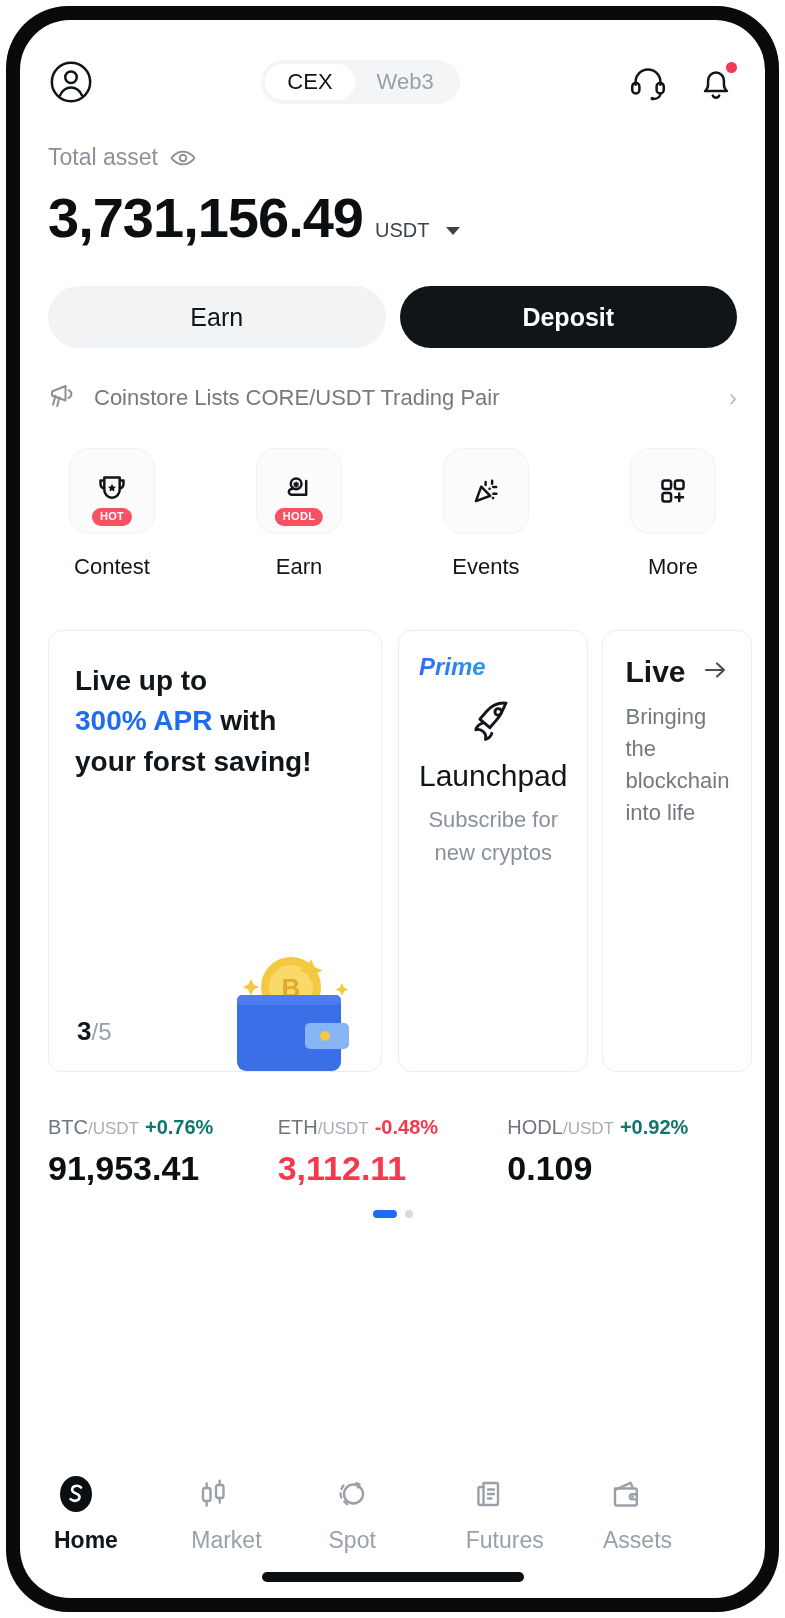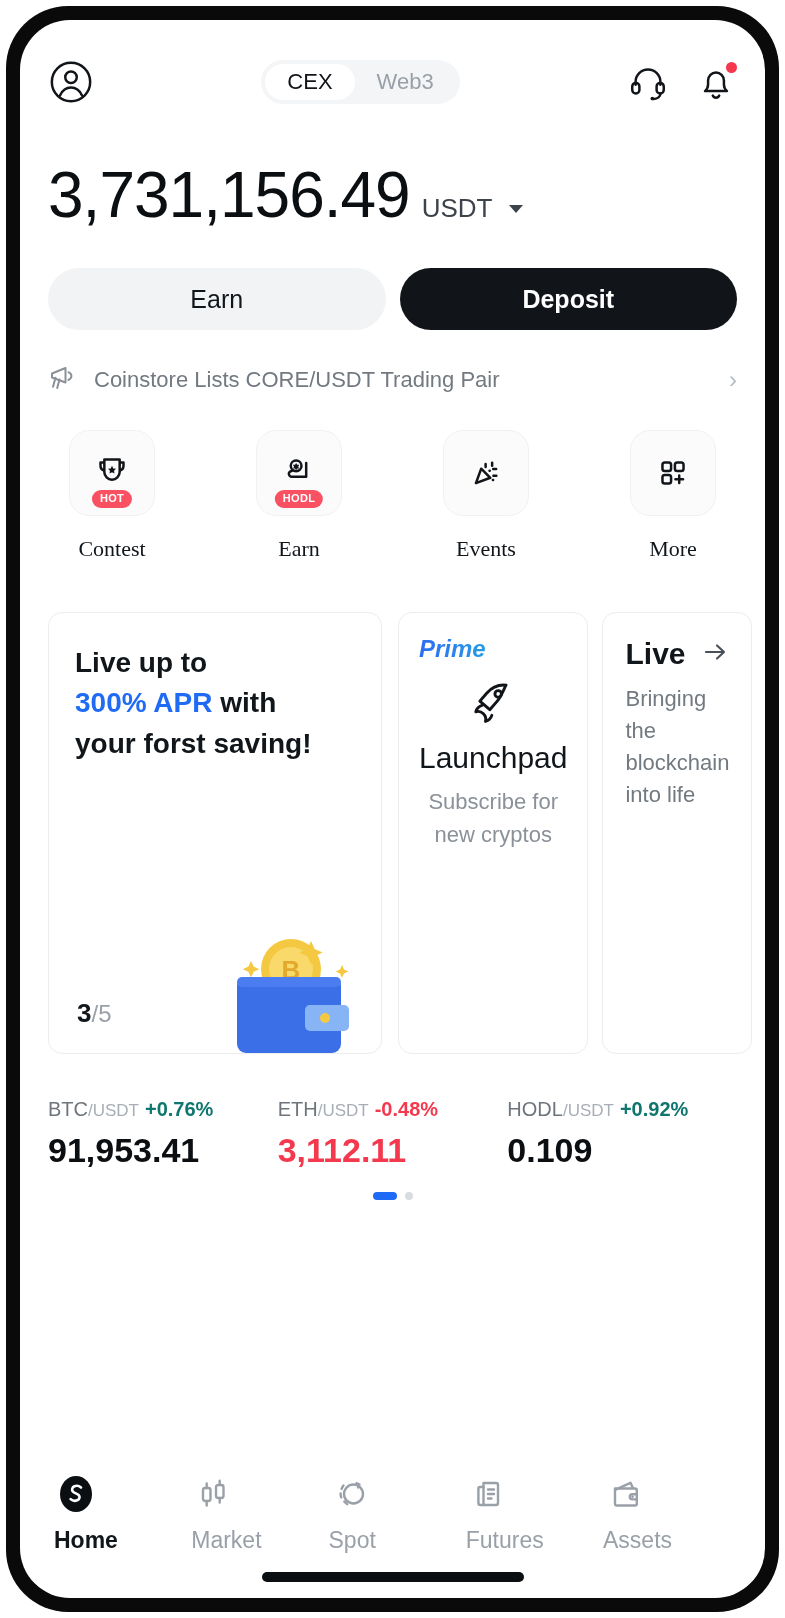--- a/index.html
+++ b/index.html
@@ -84,27 +84,27 @@
   .balance-label-row { display: flex; align-items: center; gap: 12px; }
   .balance-label { font-size: 23px; color: #8b9198; }
   .eye-icon { width: 26px; height: 18px; }
   .balance-amount-row {
     display: flex;
     align-items: baseline;
     gap: 12px;
     margin-top: 14px;
   }
   .balance-amount {
-    font-size: 64px;
-    font-weight: normal;
+    font-size: 56px;
+    font-weight: bold;
     color: #0c0f12;
     letter-spacing: -1px;
   }
   .balance-currency {
-    font-size: 26px;
+    font-size: 20px;
     color: #3d434a;
     display: flex;
     align-items: center;
     gap: 17px;
   }
   .caret-down {
     width: 0; height: 0;
     border-left: 7px solid transparent;
     border-right: 7px solid transparent;
     border-top: 8px solid #3d434a;
@@ -180,21 +180,20 @@
     font-weight: bold;
     border-radius: 9px;
     padding: 2px 8px;
     letter-spacing: 0.3px;
     line-height: 1.25;
   }
   .quick-label {
     margin-top: 20px;
     font-size: 22px;
     color: #11161b;
-    font-family: Liberation Serif, serif;
   }
 
   
   .cards-area {
     display: flex;
     gap: 16px;
     padding: 50px 28px 0 28px;
   }
   .col-left { width: 334px; flex: none; }
   .col-right { flex: 1; display: flex; flex-direction: row; gap: 14px; }
@@ -384,20 +383,29 @@
         <svg viewBox="0 0 44 44" width="42" height="42" fill="none" stroke="#111418" stroke-width="2.6" stroke-linecap="round" stroke-linejoin="round">
           <path d="M10.5 31.5h23c-2.5-2.2-3.2-4-3.2-6.8v-4.3a8.3 8.3 0 0 0-16.6 0v4.3c0 2.8-.7 4.6-3.2 6.8Z"></path>
           <path d="M18.6 36.2a3.7 3.7 0 0 0 6.8 0"></path>
         </svg>
         <span class="badge-dot"></span>
       </span>
     </div>
   </div>
 
   <div class="balance-block">
+    <div class="balance-label-row">
+      <span class="balance-label">Total asset</span>
+      <span class="eye-icon">
+        <svg viewBox="0 0 26 18" width="26" height="18" fill="none" stroke="#8b9198" stroke-width="1.9">
+          <path d="M1.6 9S5.6 2.6 13 2.6 24.4 9 24.4 9 20.4 15.4 13 15.4 1.6 9 1.6 9Z"></path>
+          <circle cx="13" cy="9" r="3.3"></circle>
+        </svg>
+      </span>
+    </div>
     <div class="balance-amount-row">
       <span class="balance-amount">3,731,156.49</span>
       <span class="balance-currency">
         <span>USDT</span>
         <span class="caret-down"></span>
       </span>
     </div>
   </div>
 
   <div class="cta-row">

